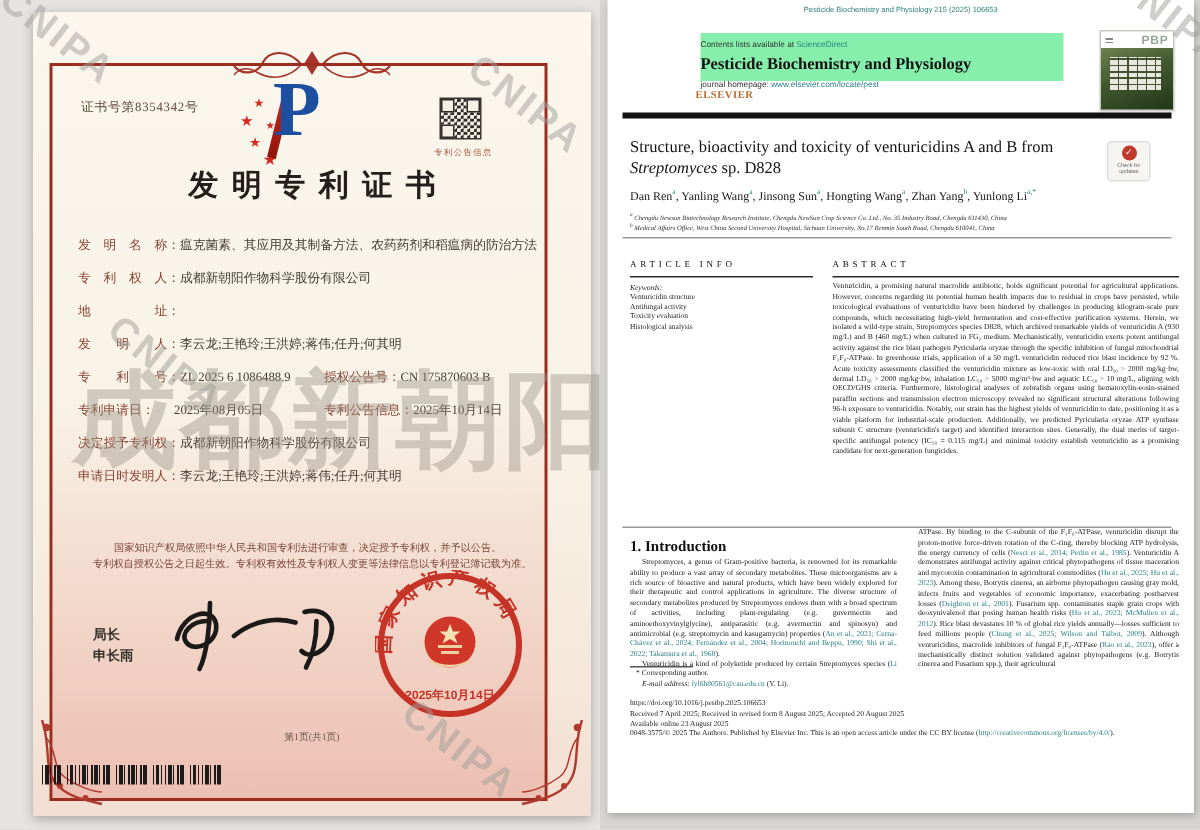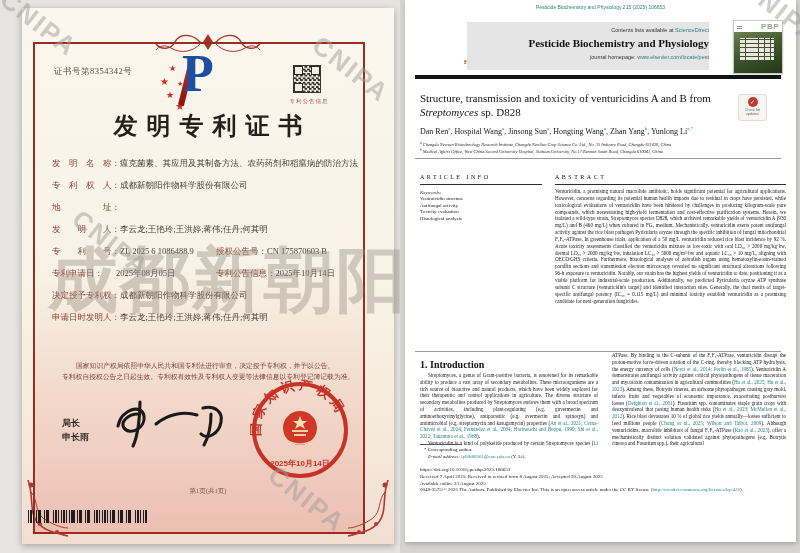--- a/index.html
+++ b/index.html
@@ -40,21 +40,21 @@
   #cert-qr{
     position:absolute;left:272px;top:58px;width:26px;height:26px;
     background:repeating-conic-gradient(#2e2c29 0% 25%,#f4efe3 0% 50%) 0 0/4.4px 4.4px;
     outline:1px solid #3a3733;
   }
   #cert-qr .eye{position:absolute;width:7px;height:7px;border:1.6px solid #2e2c29;background:#f4efe3;}
   #cert-qr .eye.tl{left:0;top:0}#cert-qr .eye.tr{right:0;top:0}#cert-qr .eye.bl{left:0;bottom:0}
   #qr-caption{position:absolute;left:252px;top:90px;width:70px;text-align:center;
     font-size:5.5px;color:#a5523c;letter-spacing:1px;}
   #cert-title{position:absolute;left:0;top:102px;width:100%;text-align:center;
-    font-size:24px;font-weight:bold;letter-spacing:9px;color:#241f1a;text-indent:9px;
+    font-size:20px;font-weight:bold;letter-spacing:9px;color:#241f1a;text-indent:9px;
     font-family:"Liberation Serif","DejaVu Serif",serif;}
   
   #cert-rows{position:absolute;left:30px;top:150px;width:314px;
     font-family:"Liberation Serif","DejaVu Serif",serif;font-size:8.5px;line-height:11px;}
   .cert-row{display:flex;margin-bottom:11px;}
   .cert-pair{display:flex;}
   .cert-pair.first{flex:1 1 auto;}
   .cert-pair.second{flex:0 0 auto;margin-left:auto;width:150px;}
   .cert-label{flex:0 0 auto;min-width:64px;color:#8a4434;white-space:nowrap;}
   .cert-pair.second .cert-label{min-width:0;}
@@ -83,22 +83,22 @@
   #paper{position:absolute;left:400px;top:0;width:400px;height:553px;}
   #paper-page{position:absolute;left:5px;top:0;width:391px;height:542px;background:#ffffff;
     box-shadow:1px 2px 5px rgba(0,0,0,.22);}
   .teal{color:#2a7f82;}
   #running-head{position:absolute;left:0;top:4px;width:100%;text-align:center;
     font-size:5px;color:#2a7f74;}
   #header-box{position:absolute;left:10px;top:22px;width:366px;height:48px;}
   #elsevier-logo{position:absolute;left:0;top:0;width:50px;height:48px;text-align:center;margin-left:43px;}
   #elsevier-logo .pub-name{font-size:7px;font-weight:bold;color:#bc6a30;letter-spacing:.4px;
     font-family:"Liberation Serif","DejaVu Serif",serif;margin-top:-2px;}
-  #journal-box{position:absolute;left:52px;top:0;width:242px;height:48px;background:#e5e5e5;
-    text-align:right;}
+  #journal-box{position:absolute;left:52px;top:0;width:242px;height:32px;background:#86efac;
+    text-align:left;}
   #contents-line{font-size:5.5px;color:#333;margin-top:5px;}
   #journal-name{font-size:11px;font-weight:bold;color:#111;margin-top:4px;
     font-family:"Liberation Serif","DejaVu Serif",serif;}
   #homepage-line{font-size:5.5px;color:#333;margin-top:5px;}
   #pbp-cover{position:absolute;left:318px;top:-2px;width:48px;height:52px;background:#fff;
     border:.5px solid #c9c9c4;box-shadow:0 1px 2px rgba(0,0,0,.15);}
   #pbp-cover .pbp-top{height:11px;position:relative;}
   #pbp-cover .pbp-bars{position:absolute;left:3px;top:3px;width:5px;height:5px;
     background:repeating-linear-gradient(0deg,#888 0 1px,transparent 1px 2.4px);}
   #pbp-cover .pbp-name{position:absolute;right:3px;top:1px;font-size:8px;font-weight:bold;
@@ -354,30 +354,30 @@
         </div>
         <div class="pbp-green">
           <div class="pbp-grid"></div>
         </div>
       </div>
     </div>
 
     <div id="black-bar"></div>
 
     <div id="article-title">
-      <span>Structure, transmission and toxicity of venturicidins A and B from</span><br>
+      <span>Structure, bioactivity and toxicity of venturicidins A and B from</span><br>
       <i>Streptomyces</i><span> sp. D828</span>
     </div>
 
     <div id="check-badge">
       <div class="check-circle">✓</div>
       <div class="check-text">Check for updates</div>
     </div>
 
-    <div id="authors-line"><span>Dan Ren</span><sup>a</sup>, <span>Hospital Wang</span><sup>a</sup>, <span>Jinsong Sun</span><sup>a</sup>, <span>Hongting Wang</span><sup>a</sup>, <span>Zhan Yang</span><sup>b</sup>, <span>Yunlong Li</span><sup>a,*</sup></div>
+    <div id="authors-line"><span>Dan Ren</span><sup>a</sup>, <span>Yanling Wang</span><sup>a</sup>, <span>Jinsong Sun</span><sup>a</sup>, <span>Hongting Wang</span><sup>a</sup>, <span>Zhan Yang</span><sup>b</sup>, <span>Yunlong Li</span><sup>a,*</sup></div>
     <div id="affiliations">
         <div><sup>a</sup> Chengdu Newsun Biotechnology Research Institute, Chengdu NewSun Crop Science Co. Ltd., No. 35 Industry Road, Chengdu 611430, China</div>
         <div><sup>b</sup> Medical Affairs Office, West China Second University Hospital, Sichuan University, No.17 Renmin South Road, Chengdu 610041, China</div>
       </div>
 
     <div class="hrule" id="rule-top"></div>
 
     <div class="col-heading" id="info-heading">ARTICLE INFO</div>
     <div class="col-heading" id="abstract-heading">ABSTRACT</div>
     <div class="heading-rule" id="info-rule"></div>

